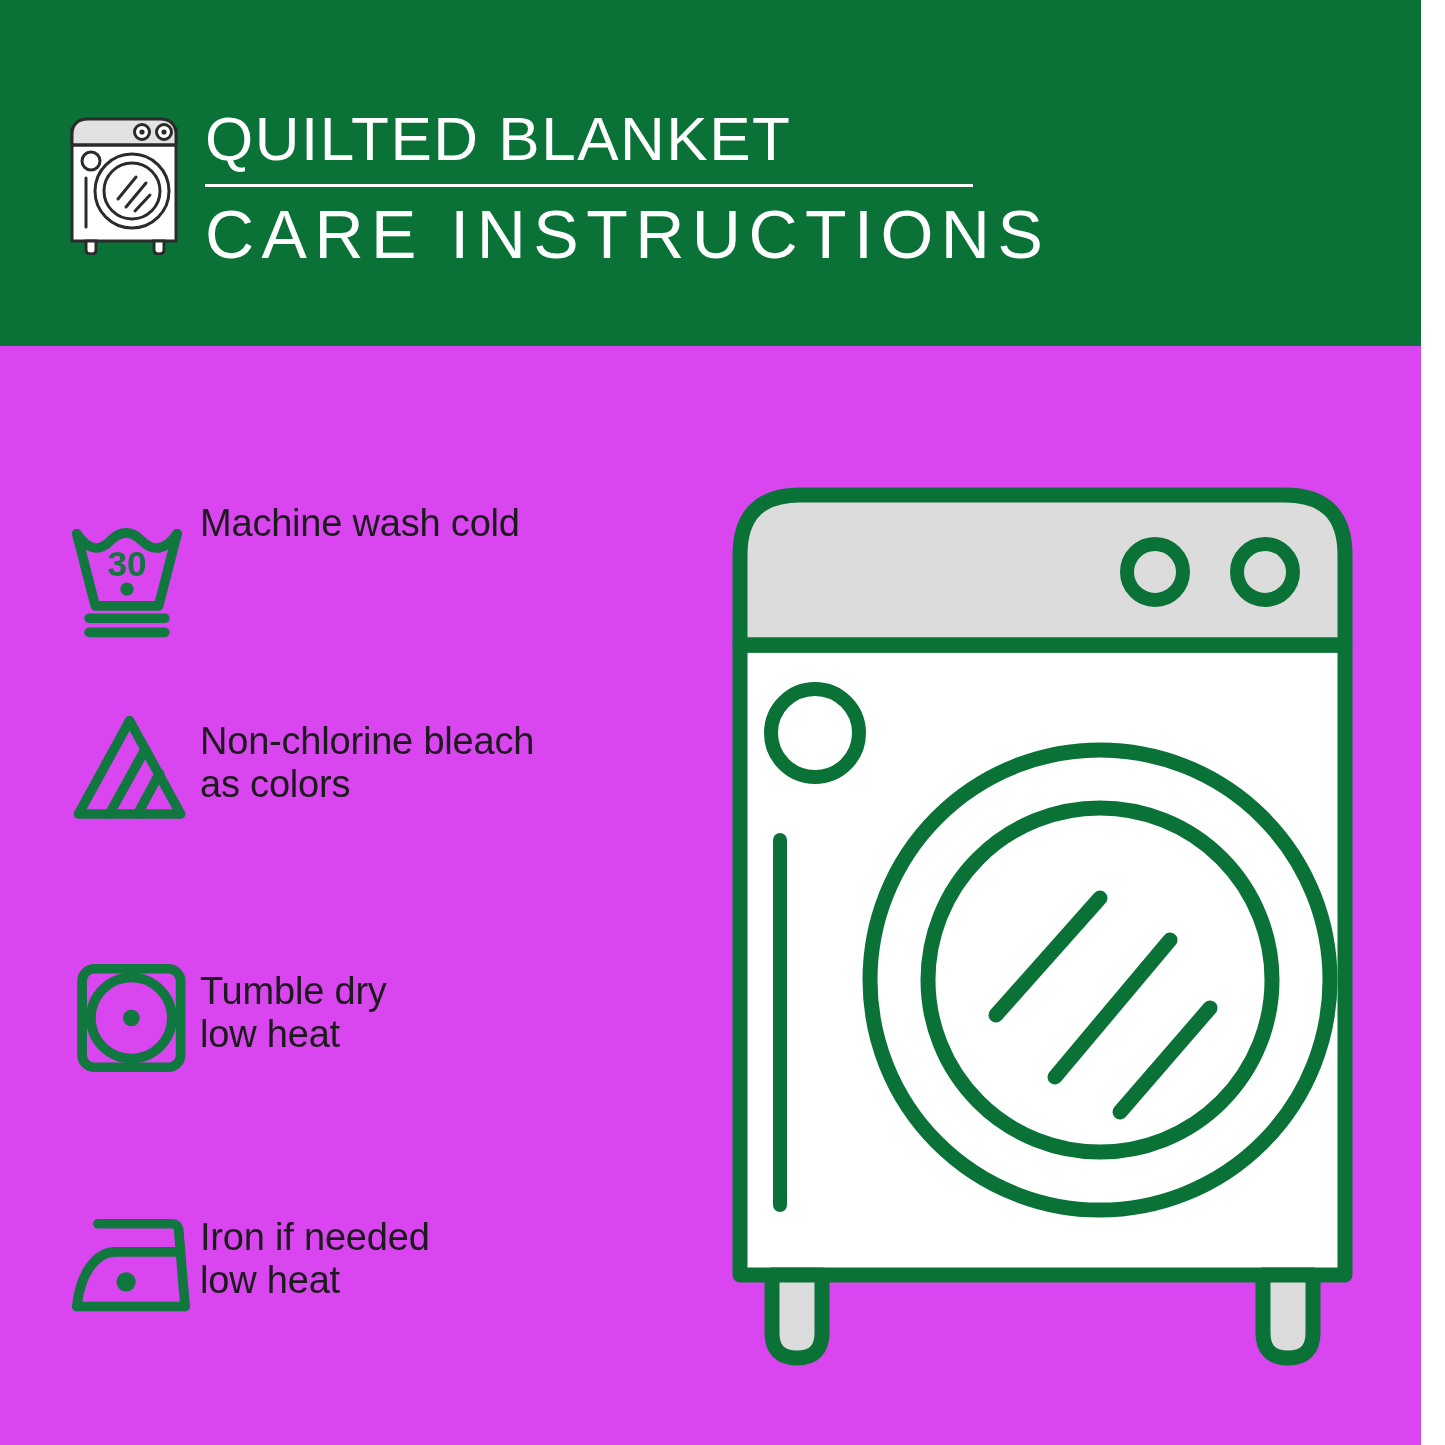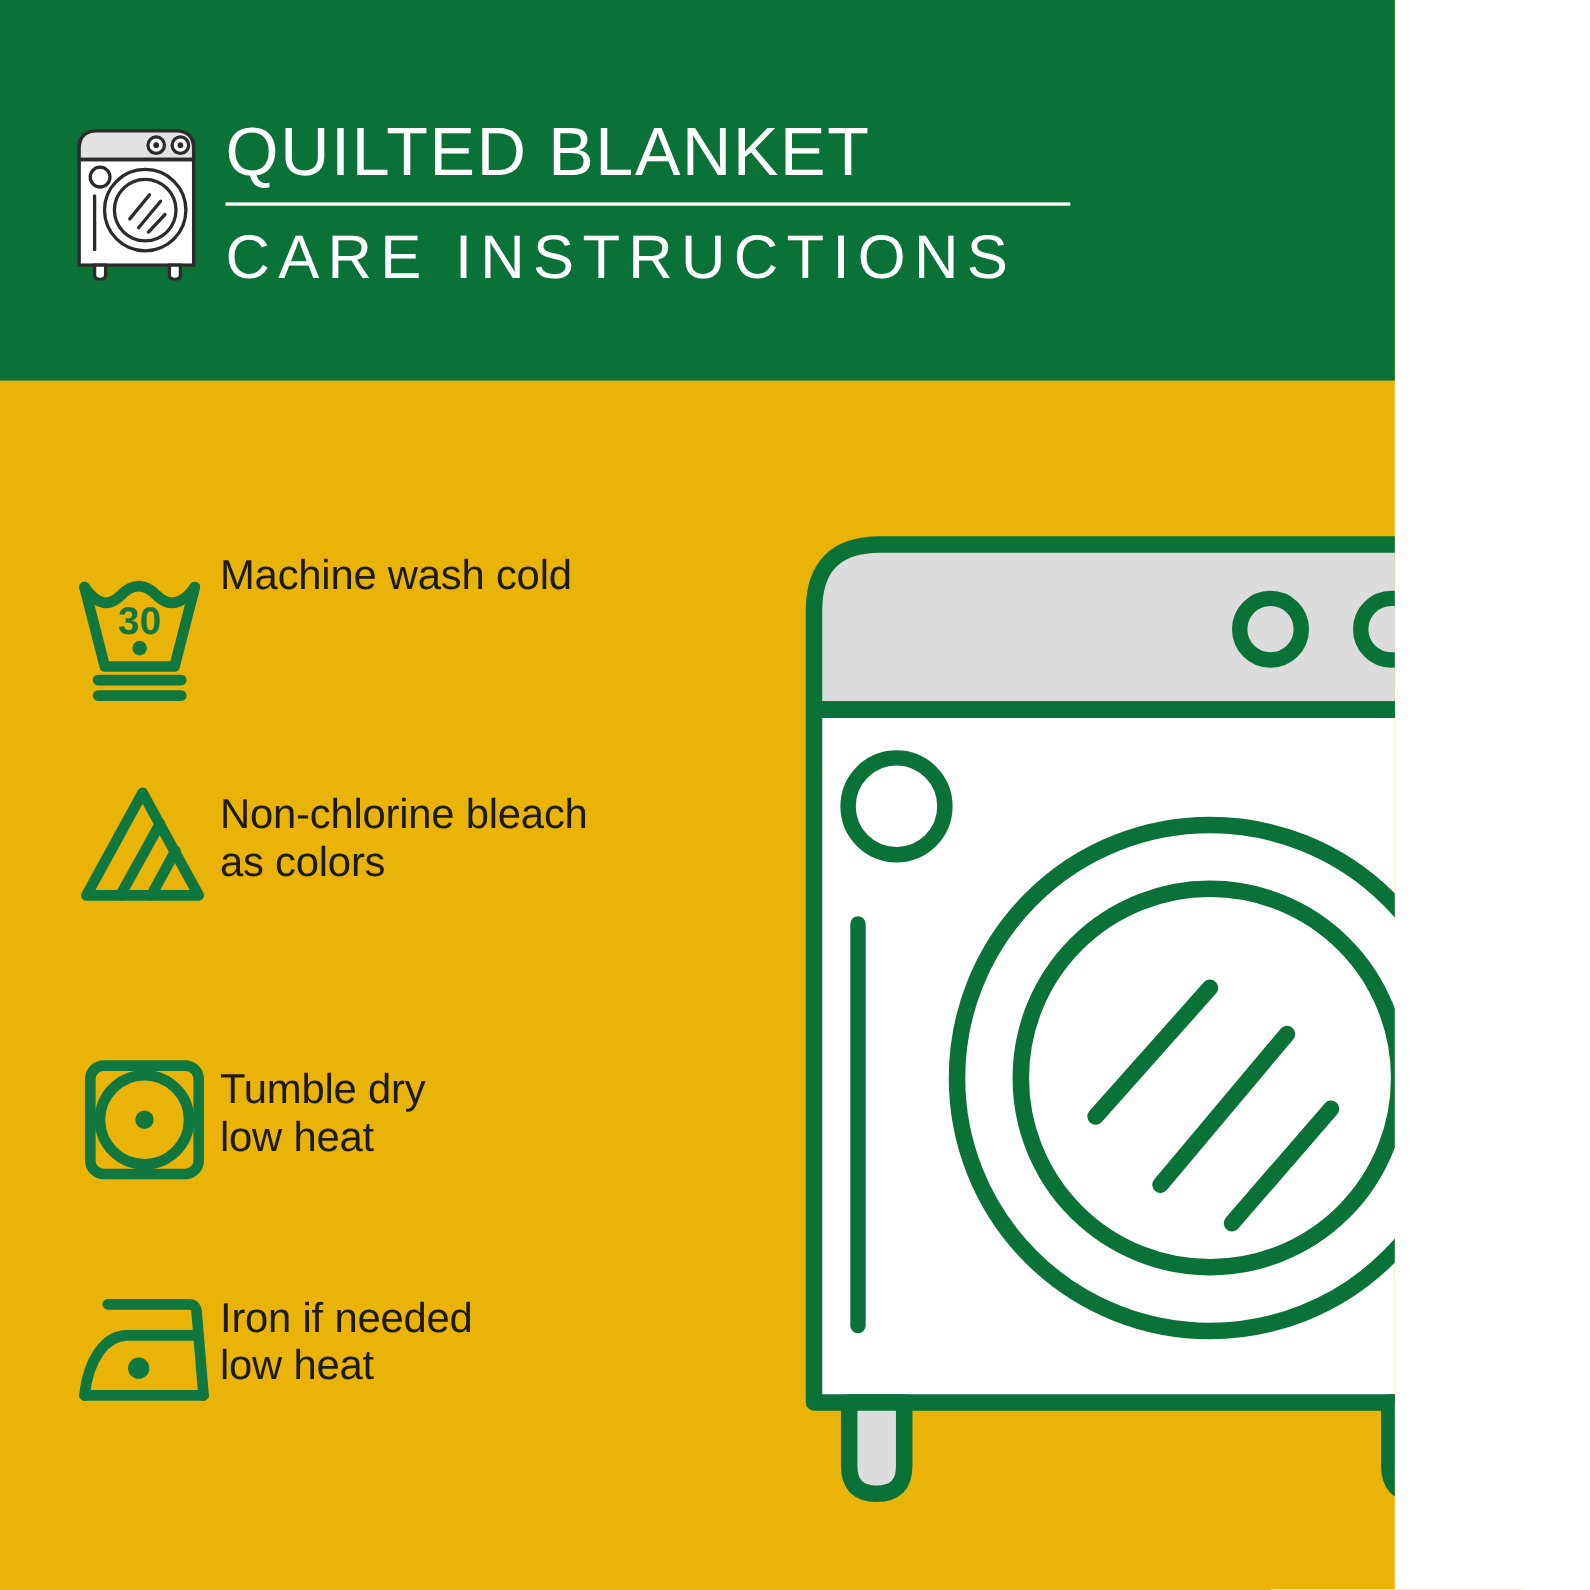--- a/index.html
+++ b/index.html
@@ -6,23 +6,23 @@
   html, body {
     margin: 0;
     padding: 0;
     background: #ffffff;
   }
   body {
     font-family: "Liberation Sans", sans-serif;
   }
   #poster {
     position: relative;
-    width: 1268px;
+    width: 1421px;
     height: 1445px;
-    background: #eab308;
+    background: #d946ef;
     overflow: hidden;
   }
 
   
   .header-band {
     position: absolute;
     left: 0;
     top: 0;
     width: 1445px;
     height: 346px;
@@ -53,46 +53,47 @@
   .header-rule {
     width: 768px;
     height: 3px;
     background: #ffffff;
     margin-top: 6px;
     margin-bottom: 10px;
   }
   .header-subtitle {
     color: #ffffff;
     font-family: "Liberation Sans", sans-serif;
-    font-size: 56px;
+    font-size: 68px;
     font-weight: 400;
     letter-spacing: 7.5px;
     line-height: 74px;
     white-space: nowrap;
+    text-align: center;
   }
 
   
   .instructions {
     position: absolute;
     left: 0;
     top: 346px;
     width: 700px;
     height: 1099px;
   }
   .instr-row {
     position: absolute;
     left: 0;
     width: 700px;
     display: flex;
     align-items: flex-start;
   }
   .instr-row-0 { top: 146px; }
   .instr-row-1 { top: 340px; }
   .instr-row-2 { top: 588px; }
-  .instr-row-3 { top: 798px; }
+  .instr-row-3 { top: 836px; }
 
   .instr-icon {
     width: 190px;
     min-width: 190px;
     height: 168px;
     display: flex;
     align-items: center;
     justify-content: center;
     padding-left: 58px;
     box-sizing: border-box;

